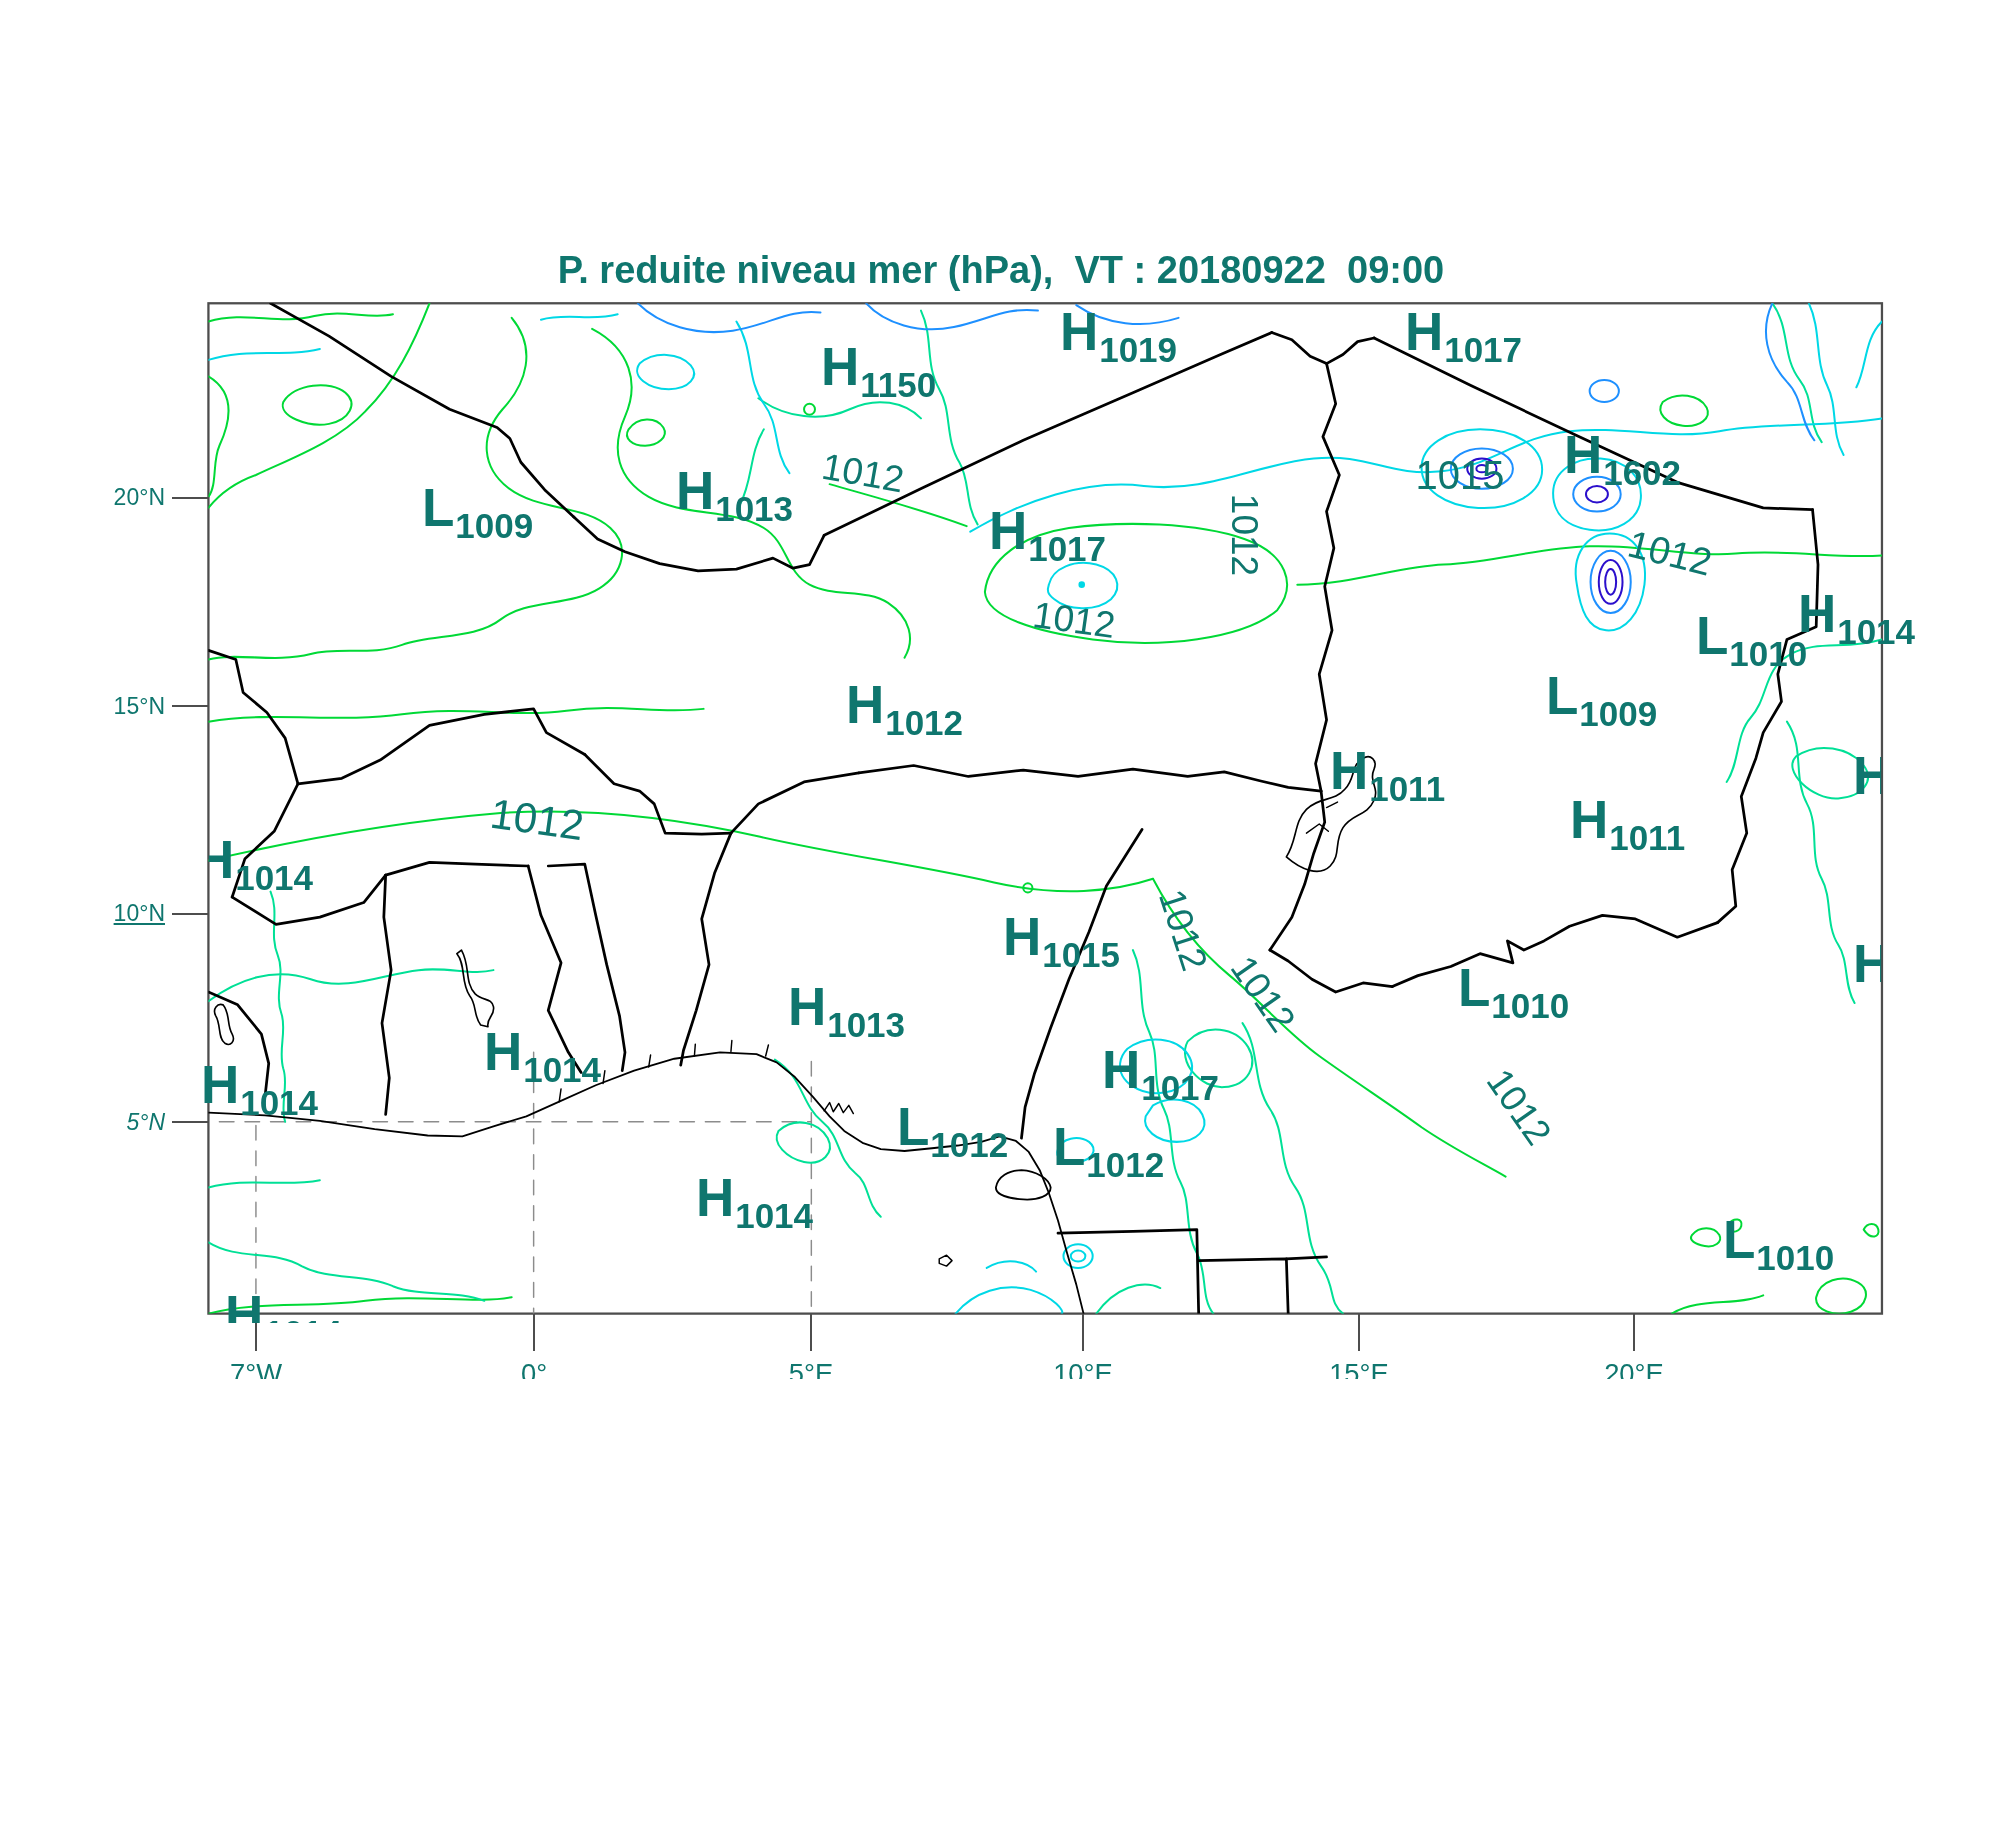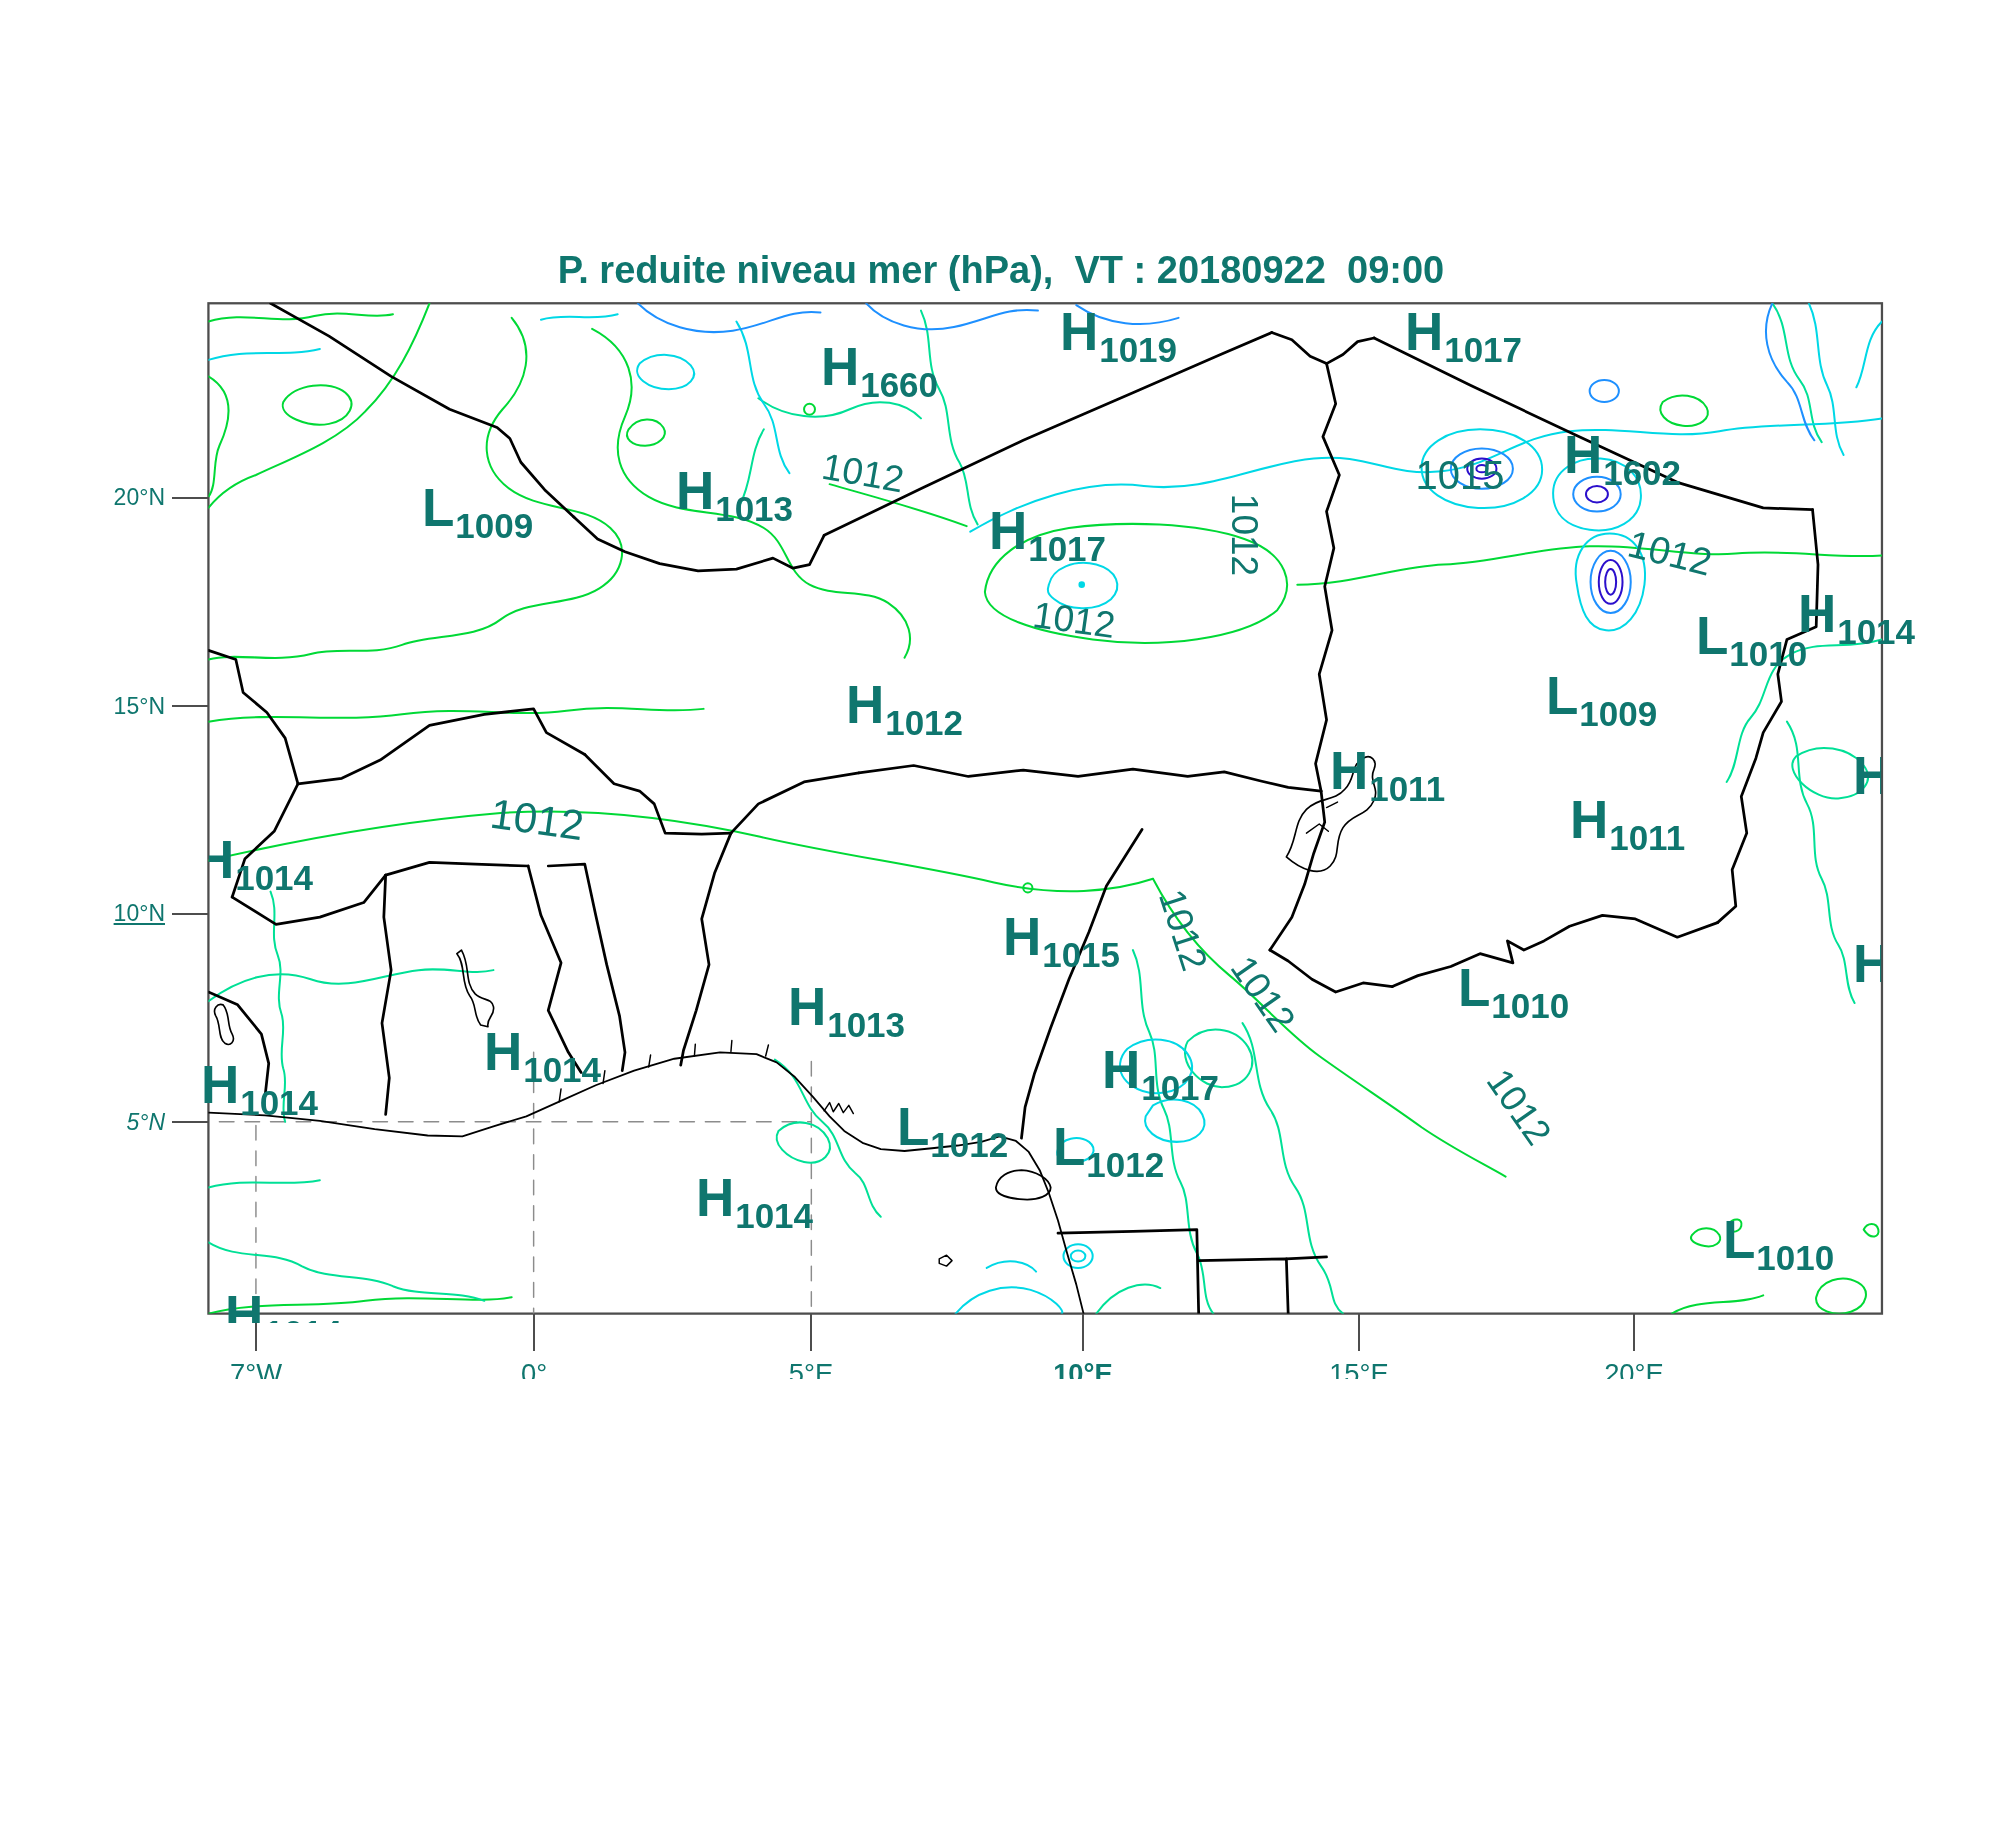--- a/index.html
+++ b/index.html
@@ -181,37 +181,37 @@
       <div class="lat-label" style="top: 898px; text-decoration: underline;">10°N</div>
       <div class="tick-h" style="top: 913px;"></div>
       <div class="lat-label" style="top: 1107px; font-style: italic;">5°N</div>
       <div class="tick-h" style="top: 1121px;"></div>
       <div class="lon-label" style="left: 192px;">7°W</div>
       <div class="tick-v" style="left: 255px;"></div>
       <div class="lon-label" style="left: 470px;">0°</div>
       <div class="tick-v" style="left: 533px;"></div>
       <div class="lon-label" style="left: 747px;">5°E</div>
       <div class="tick-v" style="left: 810px;"></div>
-      <div class="lon-label" style="left: 1019px; font-weight: bold;">10°E</div>
+      <div class="lon-label" style="left: 1019px;">10°E</div>
       <div class="tick-v" style="left: 1082px;"></div>
       <div class="lon-label" style="left: 1295px;">15°E</div>
       <div class="tick-v" style="left: 1358px;"></div>
       <div class="lon-label" style="left: 1570px;">20°E</div>
       <div class="tick-v" style="left: 1633px;"></div>
       <div class="pc" style="left: 1060px; top: 305px;">
         <span class="pc-letter">H</span>
         <span class="pc-sub">1019</span>
       </div>
       <div class="pc" style="left: 1405px; top: 305px;">
         <span class="pc-letter">H</span>
         <span class="pc-sub">1017</span>
       </div>
       <div class="pc" style="left: 821px; top: 340px;">
         <span class="pc-letter">H</span>
-        <span class="pc-sub">1660</span>
+        <span class="pc-sub">1150</span>
       </div>
       <div class="pc" style="left: 1564px; top: 428px;">
         <span class="pc-letter">H</span>
         <span class="pc-sub">1602</span>
       </div>
       <div class="pc" style="left: 422px; top: 481px;">
         <span class="pc-letter">L</span>
         <span class="pc-sub">1009</span>
       </div>
       <div class="pc" style="left: 676px; top: 464px;">

